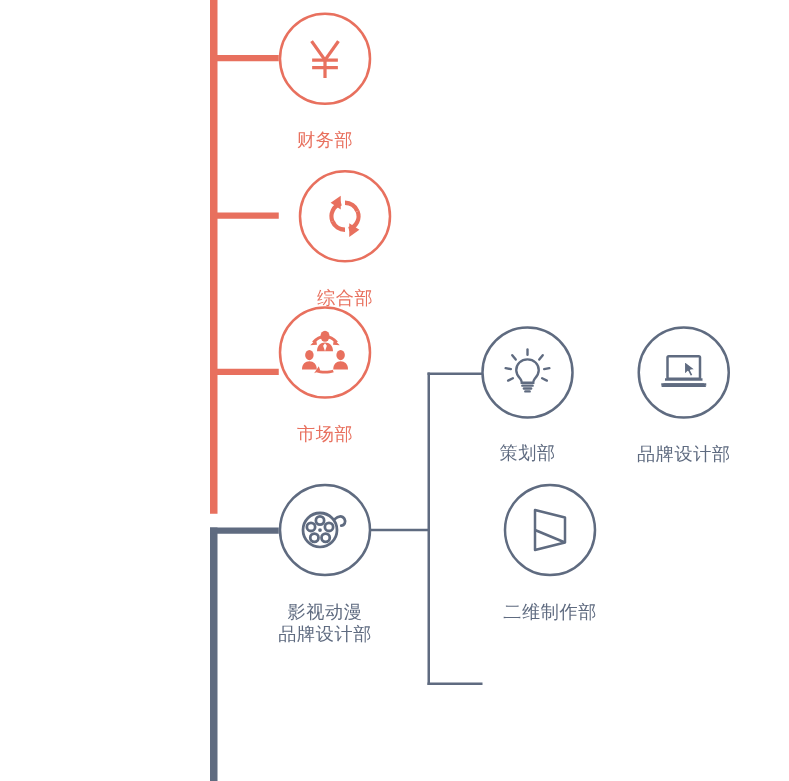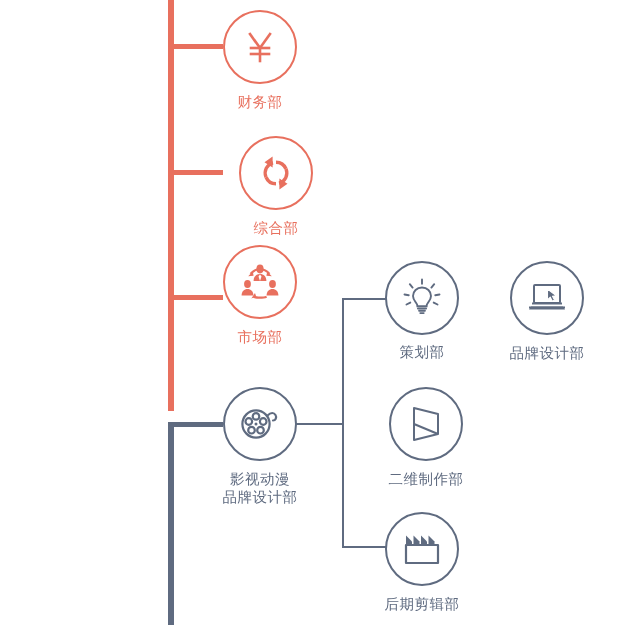--- a/index.html
+++ b/index.html
@@ -42,21 +42,21 @@
     align-items: center;
     justify-content: center;
   }
   .node.coral .node-circle {
     border-color: #e8705e;
   }
   .node-circle svg {
     display: block;
   }
   .node-label {
-    margin-top: 9px;
+    margin-top: 20px;
     font-size: 14.5px;
     line-height: 18px;
     color: #5f6b80;
     letter-spacing: 0.5px;
     white-space: pre-line;
   }
   .node.coral .node-label {
     color: #e8705e;
   }
 </style>
@@ -184,43 +184,27 @@
           <path d="M4 27.5 L40 27.5"></path>
           <path d="M7 23.5 L37 23.5"></path>
         </g>
         <path d="M6 26.5 L38 26.5 L40 29.5 L4 29.5 Z" fill="#5f6b80" stroke="none"></path>
         <polygon points="22.5,9 22.5,20 25.3,17.2 27.4,21.2 29.5,20.1 27.5,16.2 31.4,15.7" fill="#5f6b80" stroke="#ffffff" stroke-width="1.1" stroke-linejoin="round"></polygon>
       </svg>
     </div>
     <div class="node-label">品牌设计部</div>
   </div>
 
-  <div class="node" style="left:366px; top:387px;font-family:Liberation Serif, serif;">
+  <div class="node" style="left:380px; top:387px;font-family:Liberation Serif, serif;">
     <div class="node-circle">
       <svg width="36" height="40" viewBox="0 0 36 40">
         <g fill="none" stroke="#5f6b80" stroke-width="2" stroke-linejoin="round">
           <path d="M6 4 L6 36 L30 30 L30 10 Z"></path>
           <path d="M6 20 L30 30"></path>
         </g>
       </svg>
     </div>
     <div class="node-label">二维制作部</div>
   </div>
 
 
-  <div class="node" style="left:362px; top:512px;">
-    <div class="node-circle">
-      <svg width="42" height="36" viewBox="0 0 42 36">
-        <g fill="none" stroke="#5f6b80" stroke-width="2.2" stroke-linejoin="round">
-          <rect x="5" y="14" width="32" height="18"></rect>
-        </g>
-        <g fill="#5f6b80" stroke="none">
-          <polygon points="5,13 5,4.5 11,10.5 11,13"></polygon>
-          <polygon points="12.5,13 12.5,4.5 18.5,10.5 18.5,13"></polygon>
-          <polygon points="20,13 20,4.5 26,10.5 26,13"></polygon>
-          <polygon points="27.5,13 27.5,4.5 33.5,10.5 33.5,13"></polygon>
-        </g>
-      </svg>
-    </div>
-    <div class="node-label">后期剪辑部</div>
-  </div>
 
 </div>
 
 </body></html>

